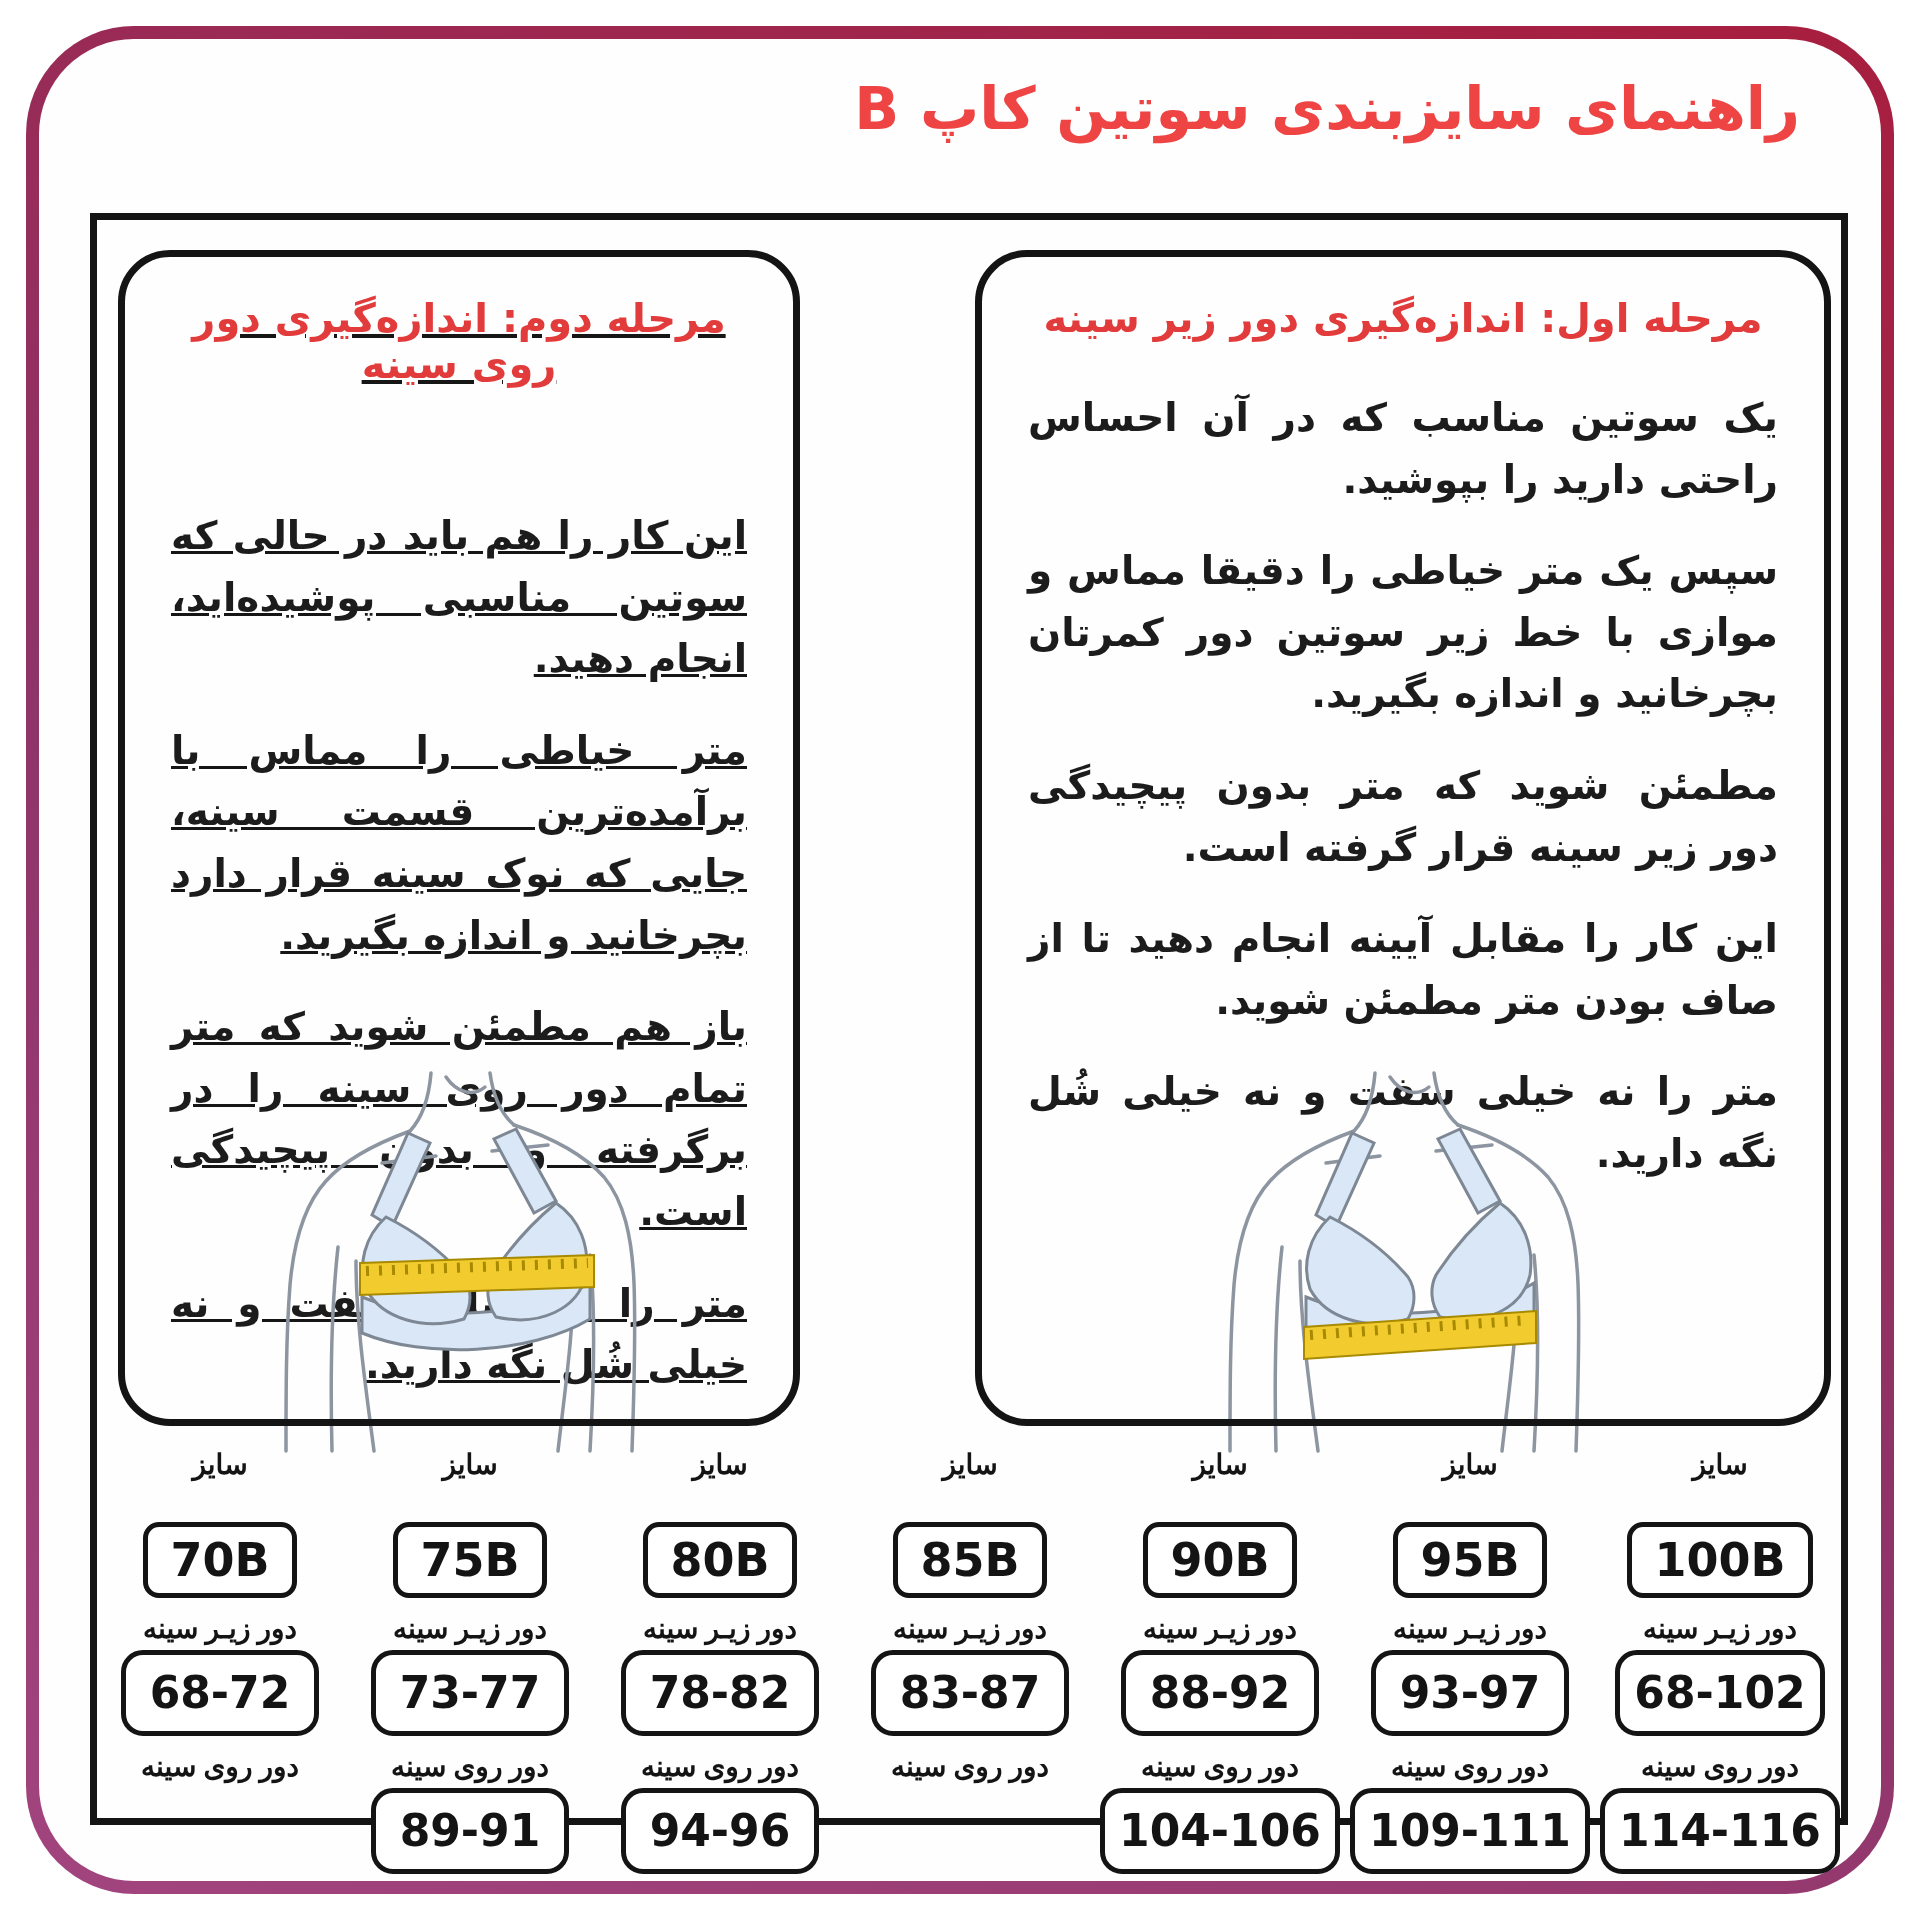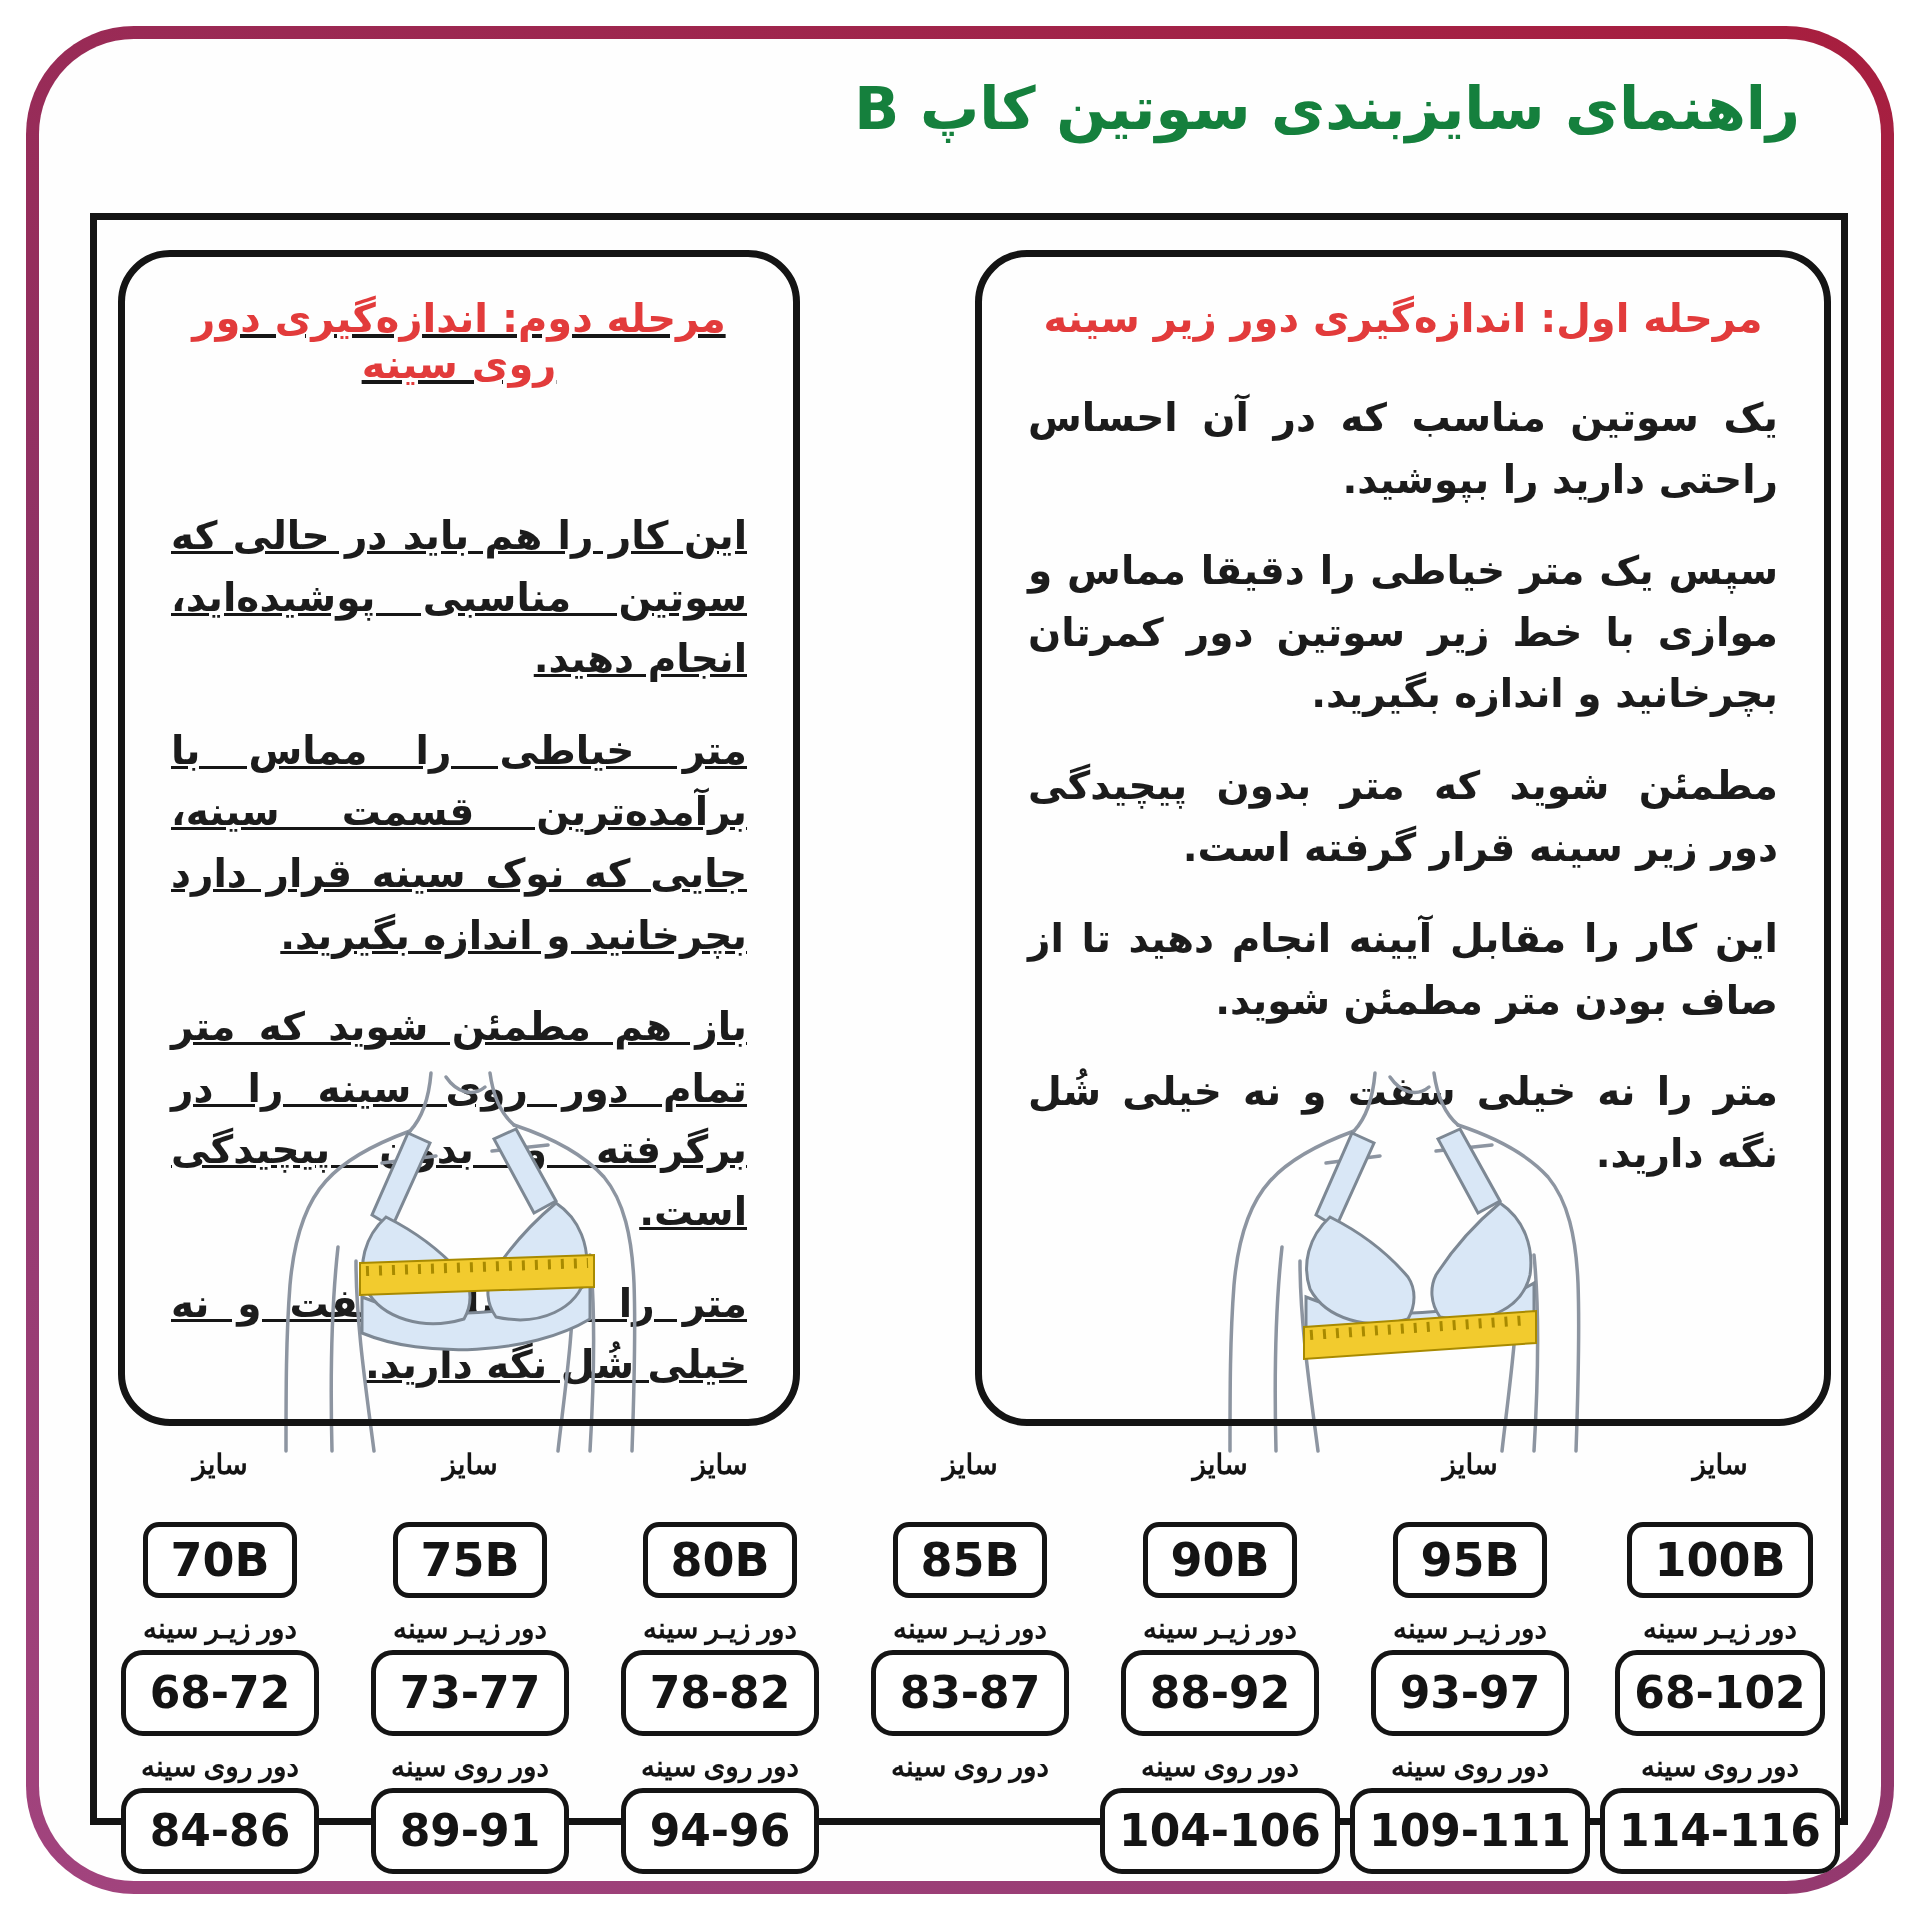--- a/index.html
+++ b/index.html
@@ -2,21 +2,21 @@
 <html lang="fa" style="--frame-grad-top: #a81e3e; --frame-grad-mid: #8e3468; --frame-grad-bottom: #a2447e; --heading-red: #e23b3b; --bra-fill: #d9e7f6; --bra-line: #7d8894; --body-line: #8d95a1; --tape-yellow: #f2cb2e; --tape-edge: #a88a00;"><head>
 <meta charset="utf-8">
 <style>
   html,body{margin:0;padding:0;background:#ffffff;}
   body{width:1920px;height:1920px;position:relative;overflow:hidden;
        font-family:"DejaVu Sans","Liberation Sans",sans-serif;color:#161616;}
   .frame{position:absolute;inset:26px;border-radius:108px;
          background:linear-gradient(205deg,var(--frame-grad-top) 0%,var(--frame-grad-mid) 55%,var(--frame-grad-bottom) 100%);}
   .frame-inner{position:absolute;inset:13px;border-radius:95px;background:#fefefe;}
   .title{position:absolute;top:74px;right:120px;margin:0;font-size:59px;font-weight:700;
-         direction:rtl;color:#15803d;letter-spacing:0;}
+         direction:rtl;color:#ef4444;letter-spacing:0;}
   .big-rect{position:absolute;left:90px;top:213px;width:1758px;height:1612px;
             border:7px solid #141414;box-sizing:border-box;}
   .panel{position:absolute;top:250px;height:1176px;border:7px solid #141414;border-radius:52px;
          box-sizing:border-box;direction:rtl;}
   .panel-right{left:975px;width:856px;}
   .panel-left{left:118px;width:682px;text-decoration:underline;}
   .panel h2{margin:38px 30px 0;text-align:center;font-size:40px;font-weight:700;
             color:var(--heading-red);}
   .panel p{margin:30px 46px 0;font-size:39px;line-height:1.58;font-weight:700;
            text-align:justify;text-align-last:right;color:#1c1c1c;}
@@ -119,21 +119,20 @@
   </svg>
 </section>
 
 <div class="size-table">
   <div class="col">
     <div class="lbl first">سایز</div>
     <div class="box size-box">70B</div>
     <div class="lbl">دور زیـر سینه</div>
     <div class="box range-box">68-72</div>
     <div class="lbl">دور روی سینه</div>
-    <div class="box range-box">84-86</div>
   </div>
   <div class="col">
     <div class="lbl first">سایز</div>
     <div class="box size-box">75B</div>
     <div class="lbl">دور زیـر سینه</div>
     <div class="box range-box">73-77</div>
     <div class="lbl">دور روی سینه</div>
     <div class="box range-box">89-91</div>
   </div>
   <div class="col">

